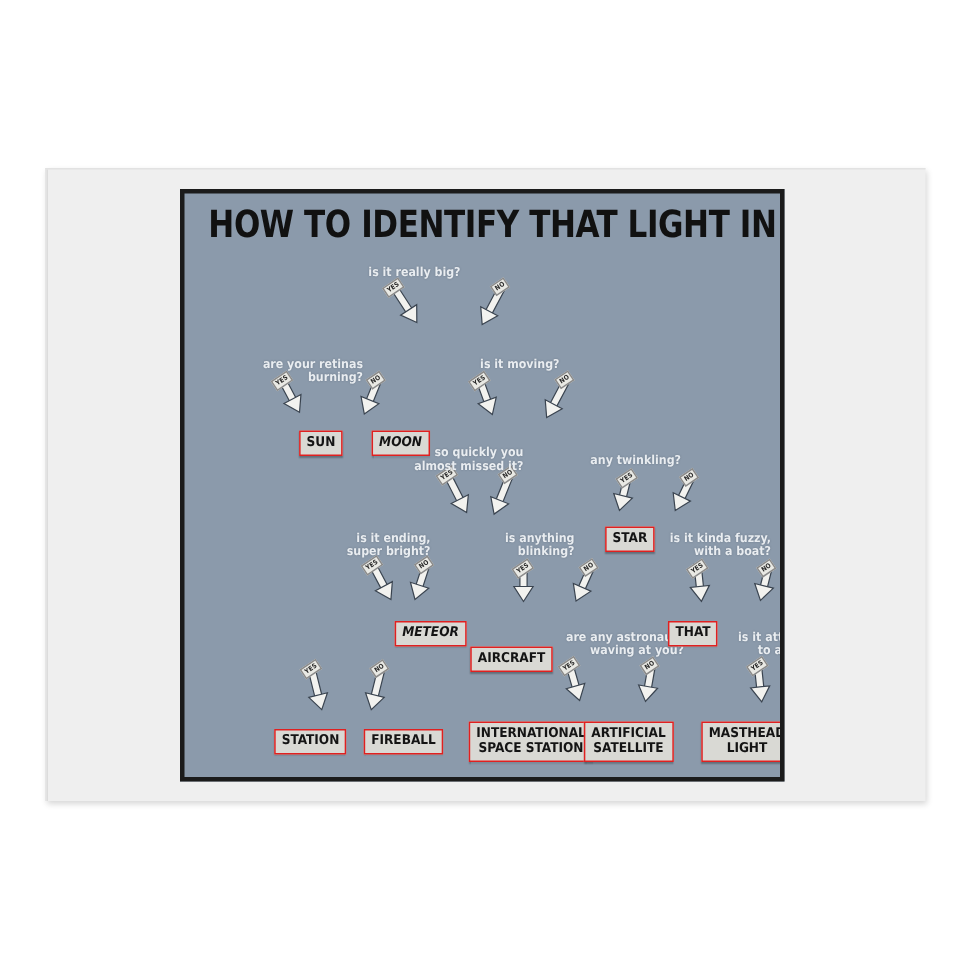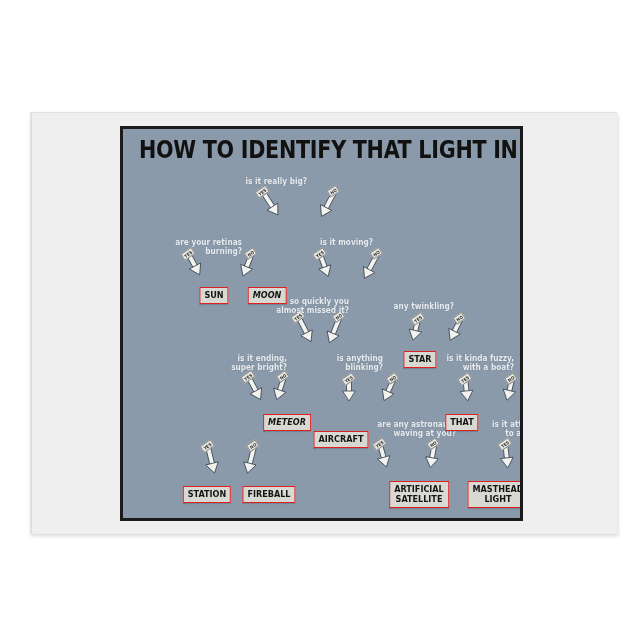--- a/index.html
+++ b/index.html
@@ -340,20 +340,22 @@
           <div class="q" style="left: 388px; top: 291px; width: 72px;">is it attached
 to a boat?</div>
           <div class="ans" style="left: 80px; top: 158px; margin-left: 11px;">SUN</div>
           <div class="ans" style="left: 144px; top: 158px; font-style: italic;">MOON</div>
           <div class="ans" style="left: 297px; top: 222px;">STAR</div>
           <div class="ans" style="left: 164px; top: 285px; font-style: italic;">METEOR</div>
           <div class="ans" style="left: 218px; top: 285px; margin-top: 17px;">AIRCRAFT</div>
           <div class="ans" style="left: 339px; top: 285px;">THAT</div>
           <div class="ans" style="left: 84px; top: 357px;">STATION</div>
           <div class="ans" style="left: 146px; top: 357px;">FIREBALL</div>
+          <div class="ans" style="left: 231px; top: 352px;">INTERNATIONAL
+SPACE STATION</div>
           <div class="ans" style="left: 296px; top: 352px;">ARTIFICIAL
 SATELLITE</div>
           <div class="ans" style="left: 375px; top: 352px;">MASTHEAD
 LIGHT</div>
         </div>
     </div>
   </div>
 </div>
 
 </body></html>

